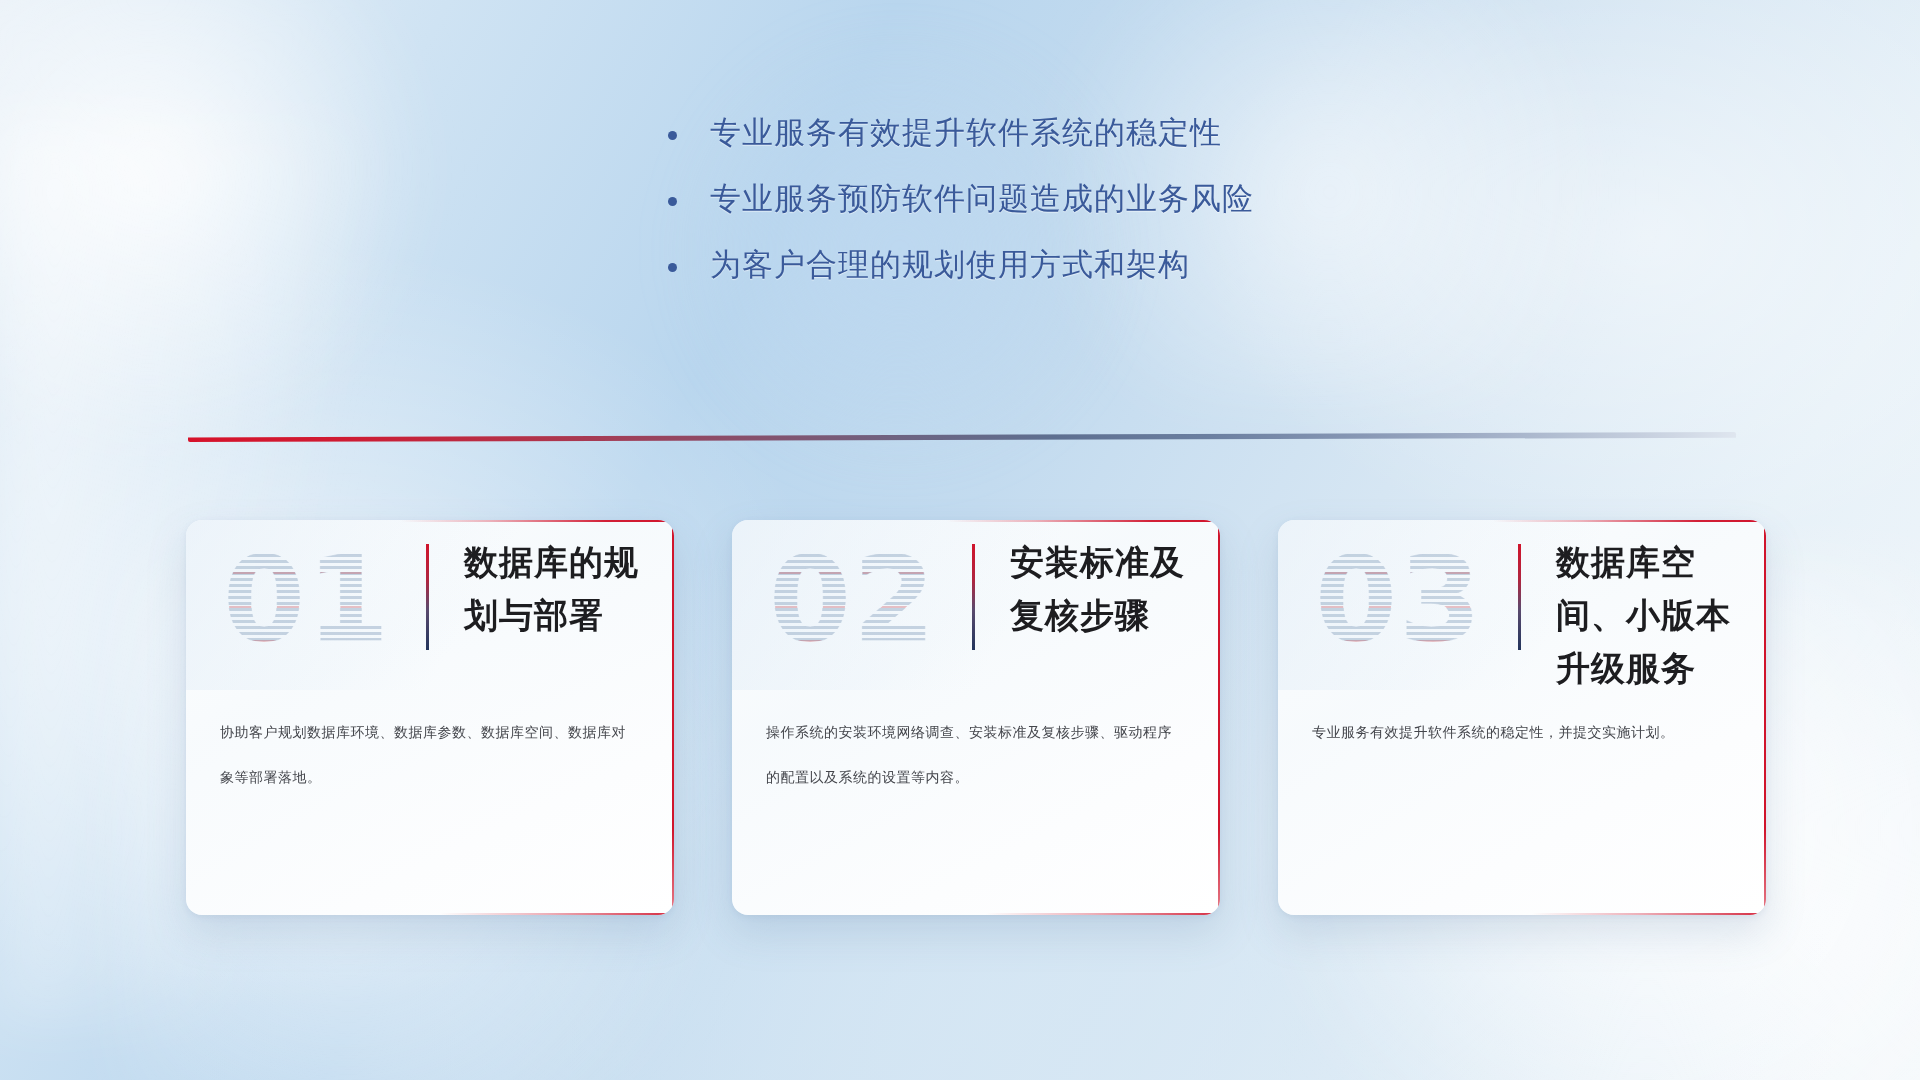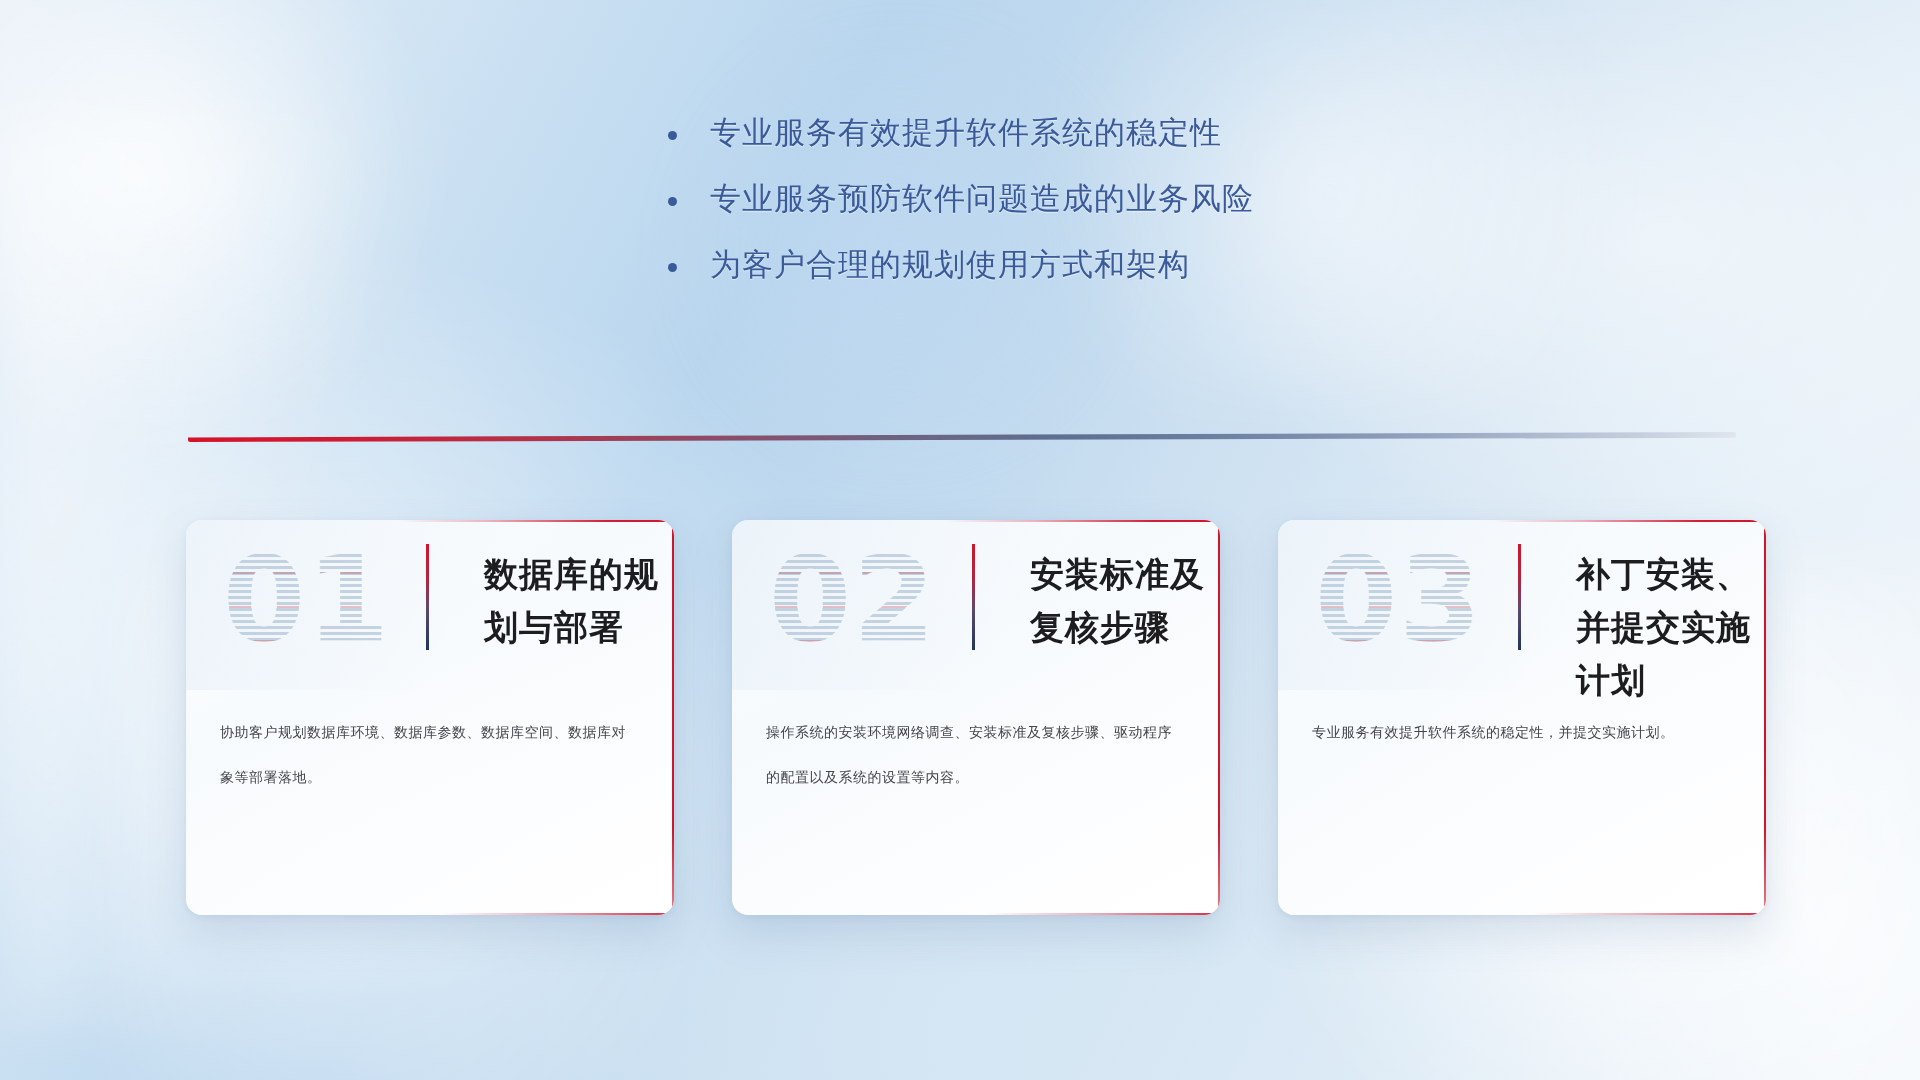--- a/index.html
+++ b/index.html
@@ -130,23 +130,23 @@
     -webkit-mask-image:repeating-linear-gradient(180deg,transparent 0px,transparent 14px,#000 14px,#000 16px,transparent 16px,transparent 34px);
     mask-image:repeating-linear-gradient(180deg,transparent 0px,transparent 14px,#000 14px,#000 16px,transparent 16px,transparent 34px);
     user-select:none;
   }
   .title-rule{
     position:absolute;left:240px;top:24px;
     width:3px;height:106px;
     background:linear-gradient(180deg,#d0142c 0%,#b0253f 34%,#5a4a6e 62%,#22345c 100%);
   }
   .card-title{
-    position:absolute;left:278px;top:28px;width:200px;
+    position:absolute;left:278px;top:16px;width:200px;
     font-size:34px;line-height:53px;font-weight:700;
-    color:#1d1d20;letter-spacing:1px;margin-left:20px;
+    color:#1d1d20;letter-spacing:1px;
   }
   .card-body{
     position:absolute;left:34px;top:190px;width:420px;
     font-size:14px;line-height:45px;color:#44464c;letter-spacing:.5px;
   }
 
   
   .card .sheen{
     position:absolute;left:0;top:0;width:100%;height:170px;
     background:linear-gradient(120deg, rgba(222,235,246,.55) 0%, rgba(255,255,255,0) 58%);
@@ -216,19 +216,19 @@
 
     <div class="card">
       <div class="sheen"></div>
       <div class="edge-top"></div>
       <div class="edge-right"></div>
       <div class="edge-bottom"></div>
       <div class="card-head">
         <div class="ghost-num">03</div>
         <div class="ghost-num-tint">03</div>
         <div class="title-rule"></div>
-        <div class="card-title">补丁安装、并提交实施计划</div>
+        <div class="card-title">数据库空间、小版本升级服务</div>
       </div>
       <div class="card-body">专业服务有效提升软件系统的稳定性，并提交实施计划。</div>
     </div>
 
   </div>
 </div>
 
 </body></html>

